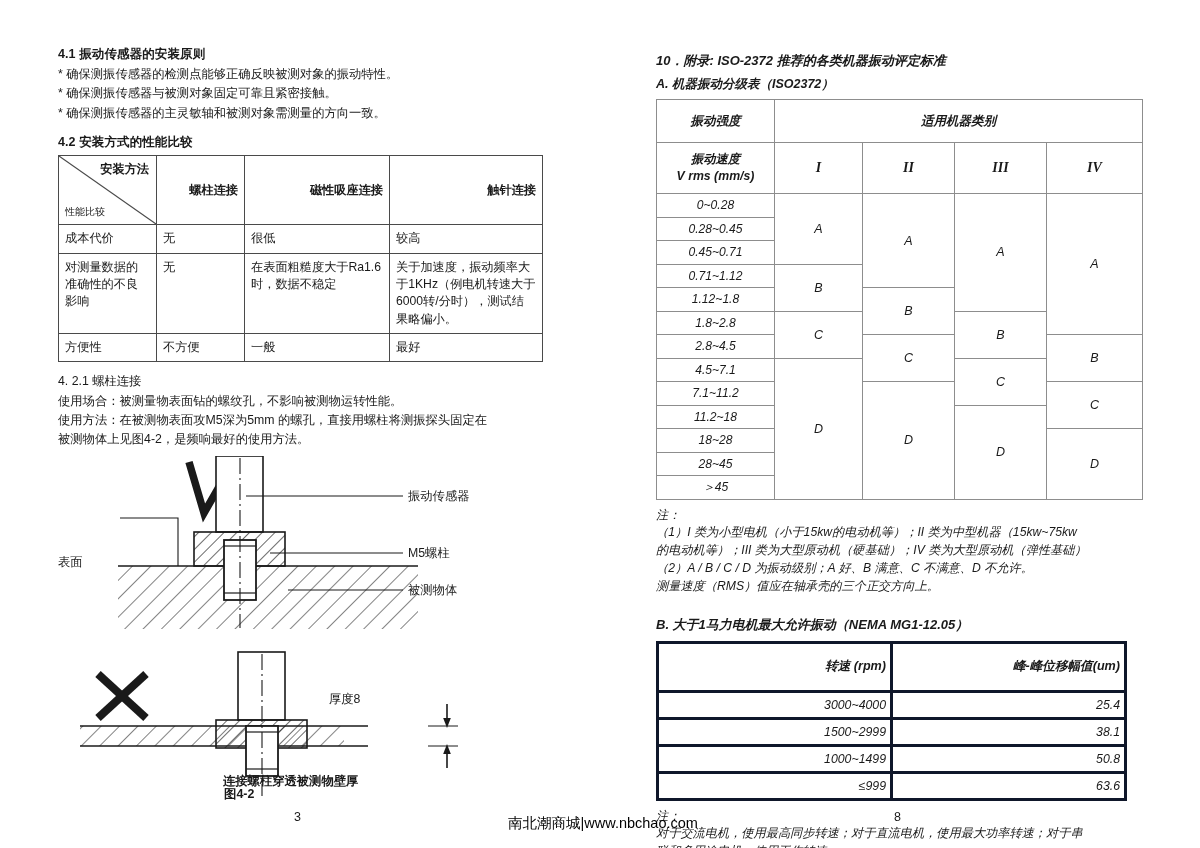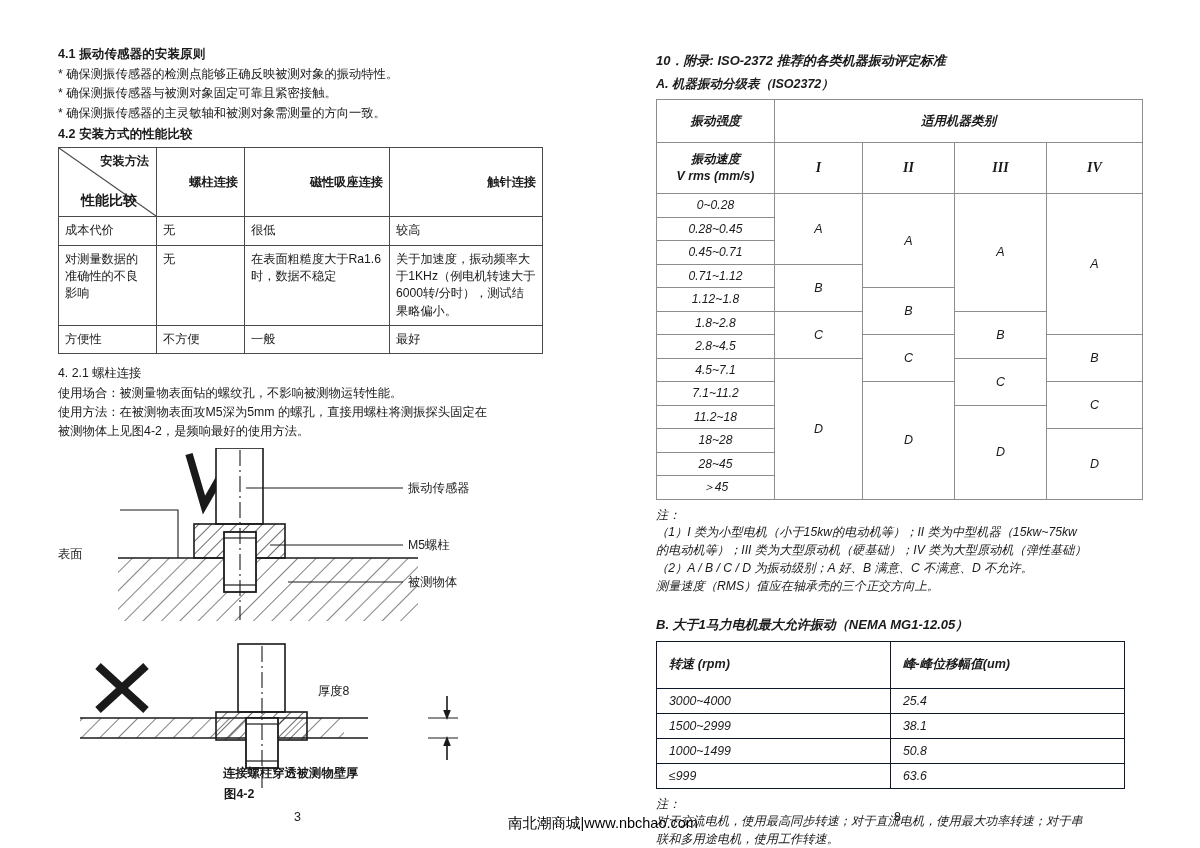--- a/index.html
+++ b/index.html
@@ -36,21 +36,21 @@
     font-style: italic;
   }
 
   
   h3.sec {
     font-size: 12.5px;
     font-weight: bold;
     margin: 0 0 3px 0;
     letter-spacing: 0.1px;
   }
-  h3.sec.gap { margin-top: 4px; }
+  h3.sec.gap { margin-top: 12px; }
   p.line {
     font-size: 12.3px;
     margin: 0 0 2px 0;
     line-height: 1.42;
   }
   p.tight { line-height: 1.38; }
 
   .rt-title {
     font-size: 13px;
     font-weight: bold;
@@ -89,23 +89,22 @@
   }
   td.diag .d-top {
     position: absolute;
     right: 7px; top: 5px;
     font-size: 12.2px;
     font-weight: bold;
   }
   td.diag .d-bot {
     position: absolute;
     left: 6px; bottom: 5px;
-    font-size: 14px;
-    font-weight: bold;
-    margin-left: 16px;
+    font-size: 10px;
+    font-weight: normal;
   }
   td.diag svg {
     position: absolute; inset: 0;
     width: 100%; height: 100%;
   }
 
   
   .fig-wrap {
     position: relative;
     width: 500px;
@@ -197,24 +196,24 @@
     font-size: 13px;
     font-weight: bold;
     margin: 20px 0 7px 0;
   }
   table.nema {
     border-collapse: collapse;
     width: 468px;
     table-layout: fixed;
   }
   table.nema td {
-    border: 1px solid #0f172a;
-    text-align: left;
+    border: 3px solid #0f172a;
+    text-align: right;
     font-size: 12.3px;
-    padding: 5px 12px;
+    padding: 5px 4px;
   }
   table.nema td.nh {
     font-weight: bold;
     height: 36px;
     font-size: 12.6px;
   }
 </style>
 </head>
 <body>
 
@@ -334,21 +333,21 @@
         <line x1="389" y1="312" x2="389" y2="292" stroke="#1a1a1a" stroke-width="1.6"></line>
         <polygon points="389,288 385.2,298 392.8,298" fill="#1a1a1a"></polygon>
         <line x1="370" y1="270" x2="400" y2="270" stroke="#1a1a1a" stroke-width="1"></line>
         <line x1="370" y1="290" x2="400" y2="290" stroke="#1a1a1a" stroke-width="1"></line>
       </svg>
 
       <span class="fig-label" style="left:0px; top:54px;margin-top:44px;">表面</span>
       <span class="fig-label" style="left:350px; top:32px;">振动传感器</span>
       <span class="fig-label" style="left:350px; top:89px;">M5螺柱</span>
       <span class="fig-label" style="left:350px; top:126px;">被测物体</span>
-      <span class="fig-label" style="left:260px; top:235px;">厚度8</span>
+      <span class="fig-label" style="left:271px; top:235px;">厚度8</span>
       <span class="fig-label" style="left:165px; top:317px; font-weight:bold;">连接螺柱穿透被测物壁厚</span>
     </div>
   </div>
 
   <div class="col-right">
 
     <div class="rt-title">10．附录: ISO-2372 推荐的各类机器振动评定标准</div>
     <div class="rt-sub">A. 机器振动分级表（ISO2372）</div>
 
     <table class="iso">

